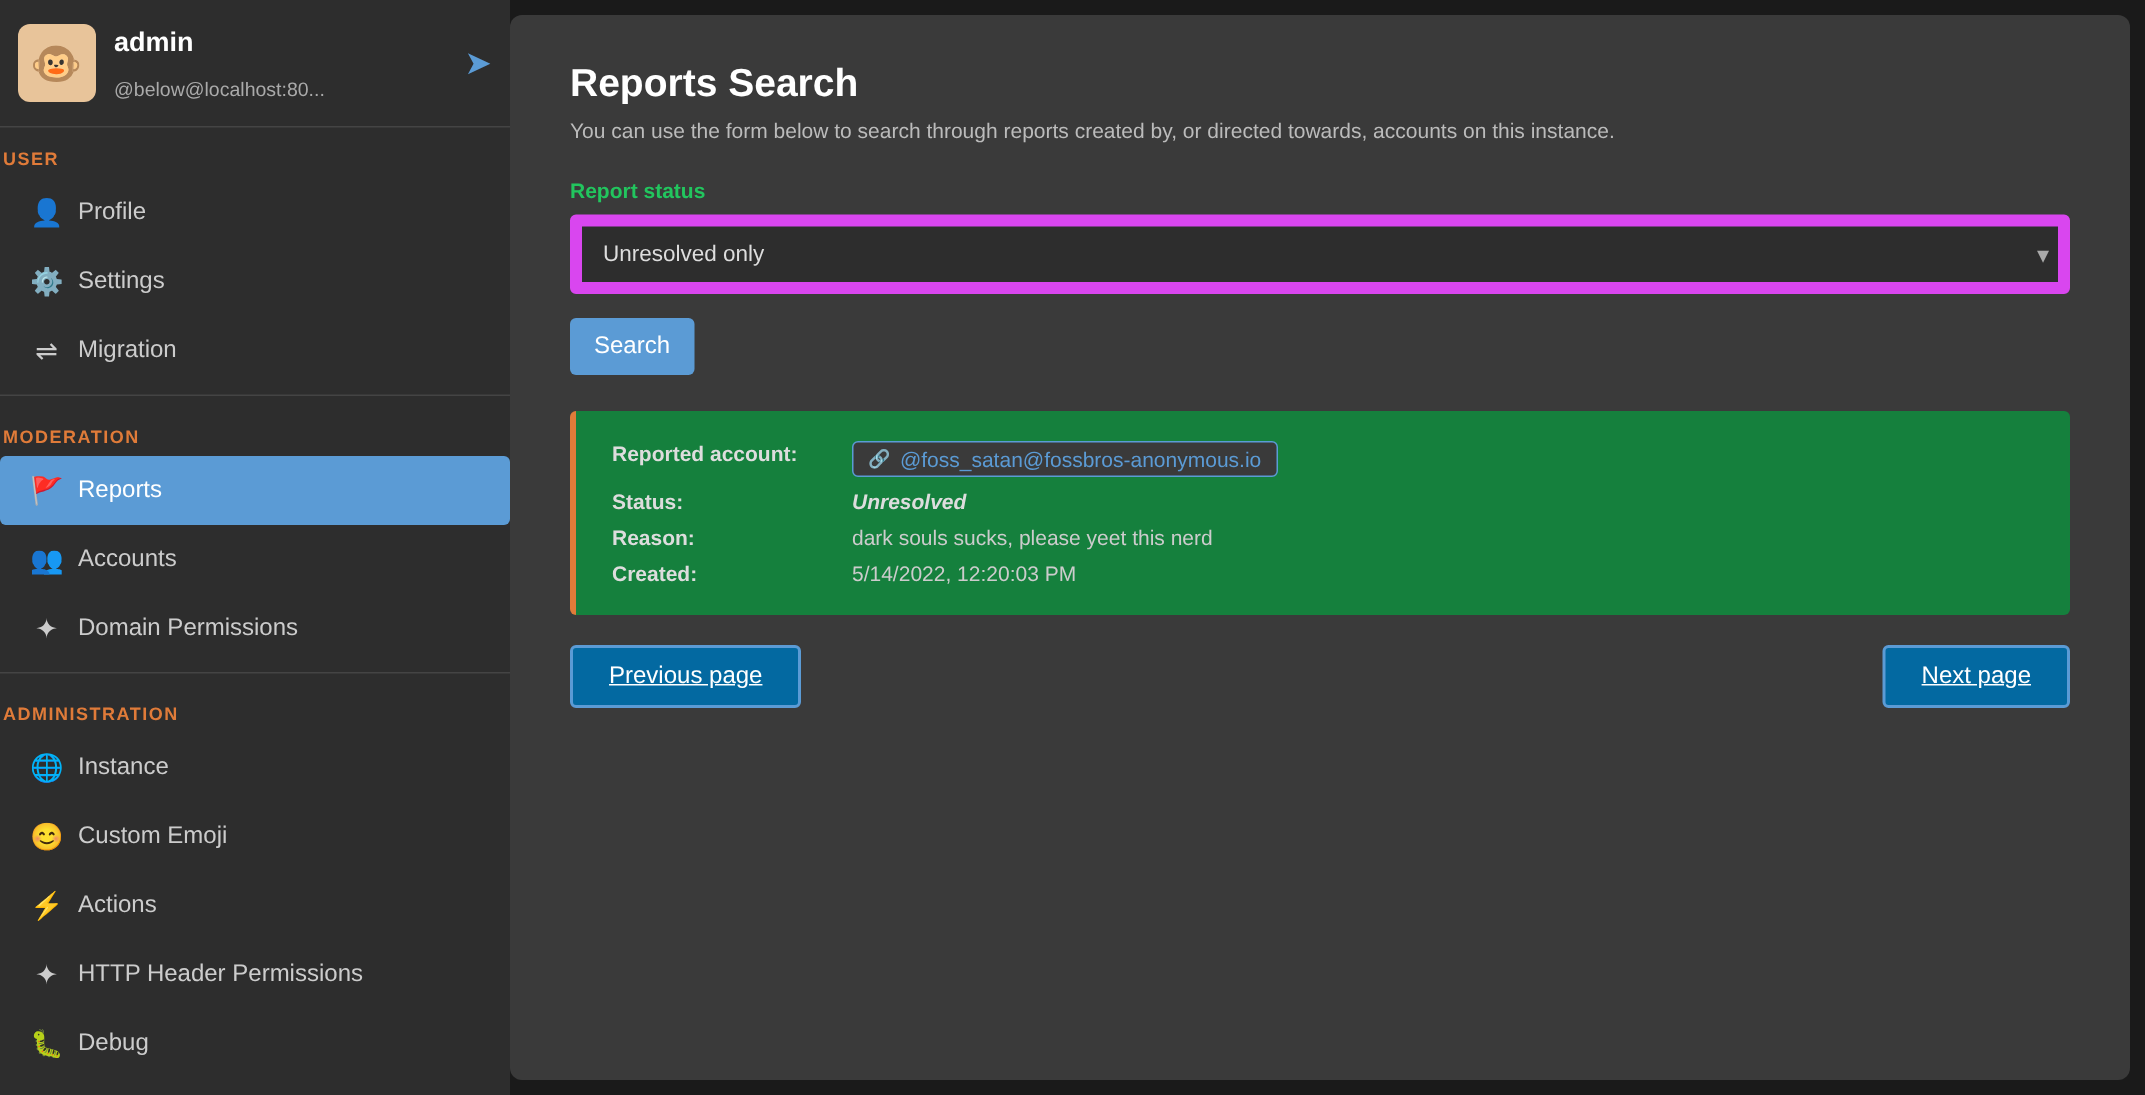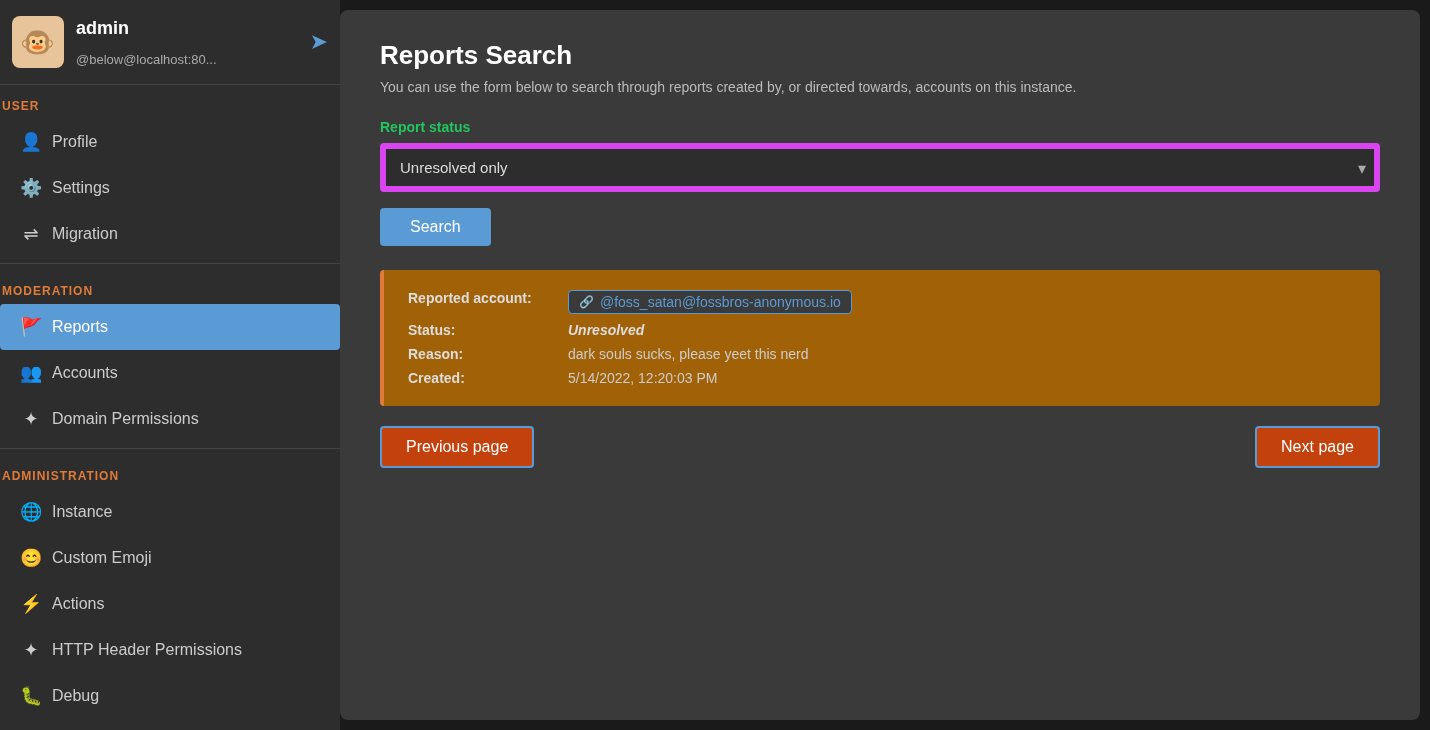--- a/index.html
+++ b/index.html
@@ -137,21 +137,21 @@
       color: #22c55e;
       margin-bottom: 8px;
       display: block;
     }
 
     .form-select {
       width: 100%;
       padding: 10px 14px;
       background: #2d2d2d;
       color: #ddd;
-      border: 6px solid #d946ef;
+      border: 8px solid #d946ef;
       border-radius: 4px;
       font-size: 15px;
       appearance: none;
       cursor: pointer;
       outline: none;
     }
 
     .select-wrapper {
       position: relative;
       margin-bottom: 16px;
@@ -165,29 +165,29 @@
       transform: translateY(-50%);
       color: #aaa;
       pointer-events: none;
     }
 
     .search-btn {
       background: #5b9bd5;
       color: #fff;
       border: none;
       border-radius: 4px;
-      padding: 10px 30px;
+      padding: 10px 16px;
       font-size: 16px;
       cursor: pointer;
       margin-bottom: 24px;
     }
 
     
     .report-card {
-      background: #a16207;
+      background: #15803d;
       border-left: 4px solid #e07b39;
       border-radius: 4px;
       padding: 20px 24px;
       margin-bottom: 20px;
     }
 
     .report-row {
       display: flex;
       align-items: flex-start;
       margin-bottom: 8px;
@@ -233,27 +233,28 @@
 
     
     .pagination {
       display: flex;
       justify-content: space-between;
       align-items: center;
       margin-top: 10px;
     }
 
     .page-btn {
-      background: #c2410c;
+      background: #0369a1;
       color: #fff;
       border: 2px solid #5b9bd5;
       border-radius: 4px;
       padding: 10px 24px;
       font-size: 16px;
       cursor: pointer;
+      text-decoration: underline;
     }
 
     .home-icon {
       font-size: 14px;
       margin-right: 2px;
     }
   </style>
 </head>
 <body>
 

